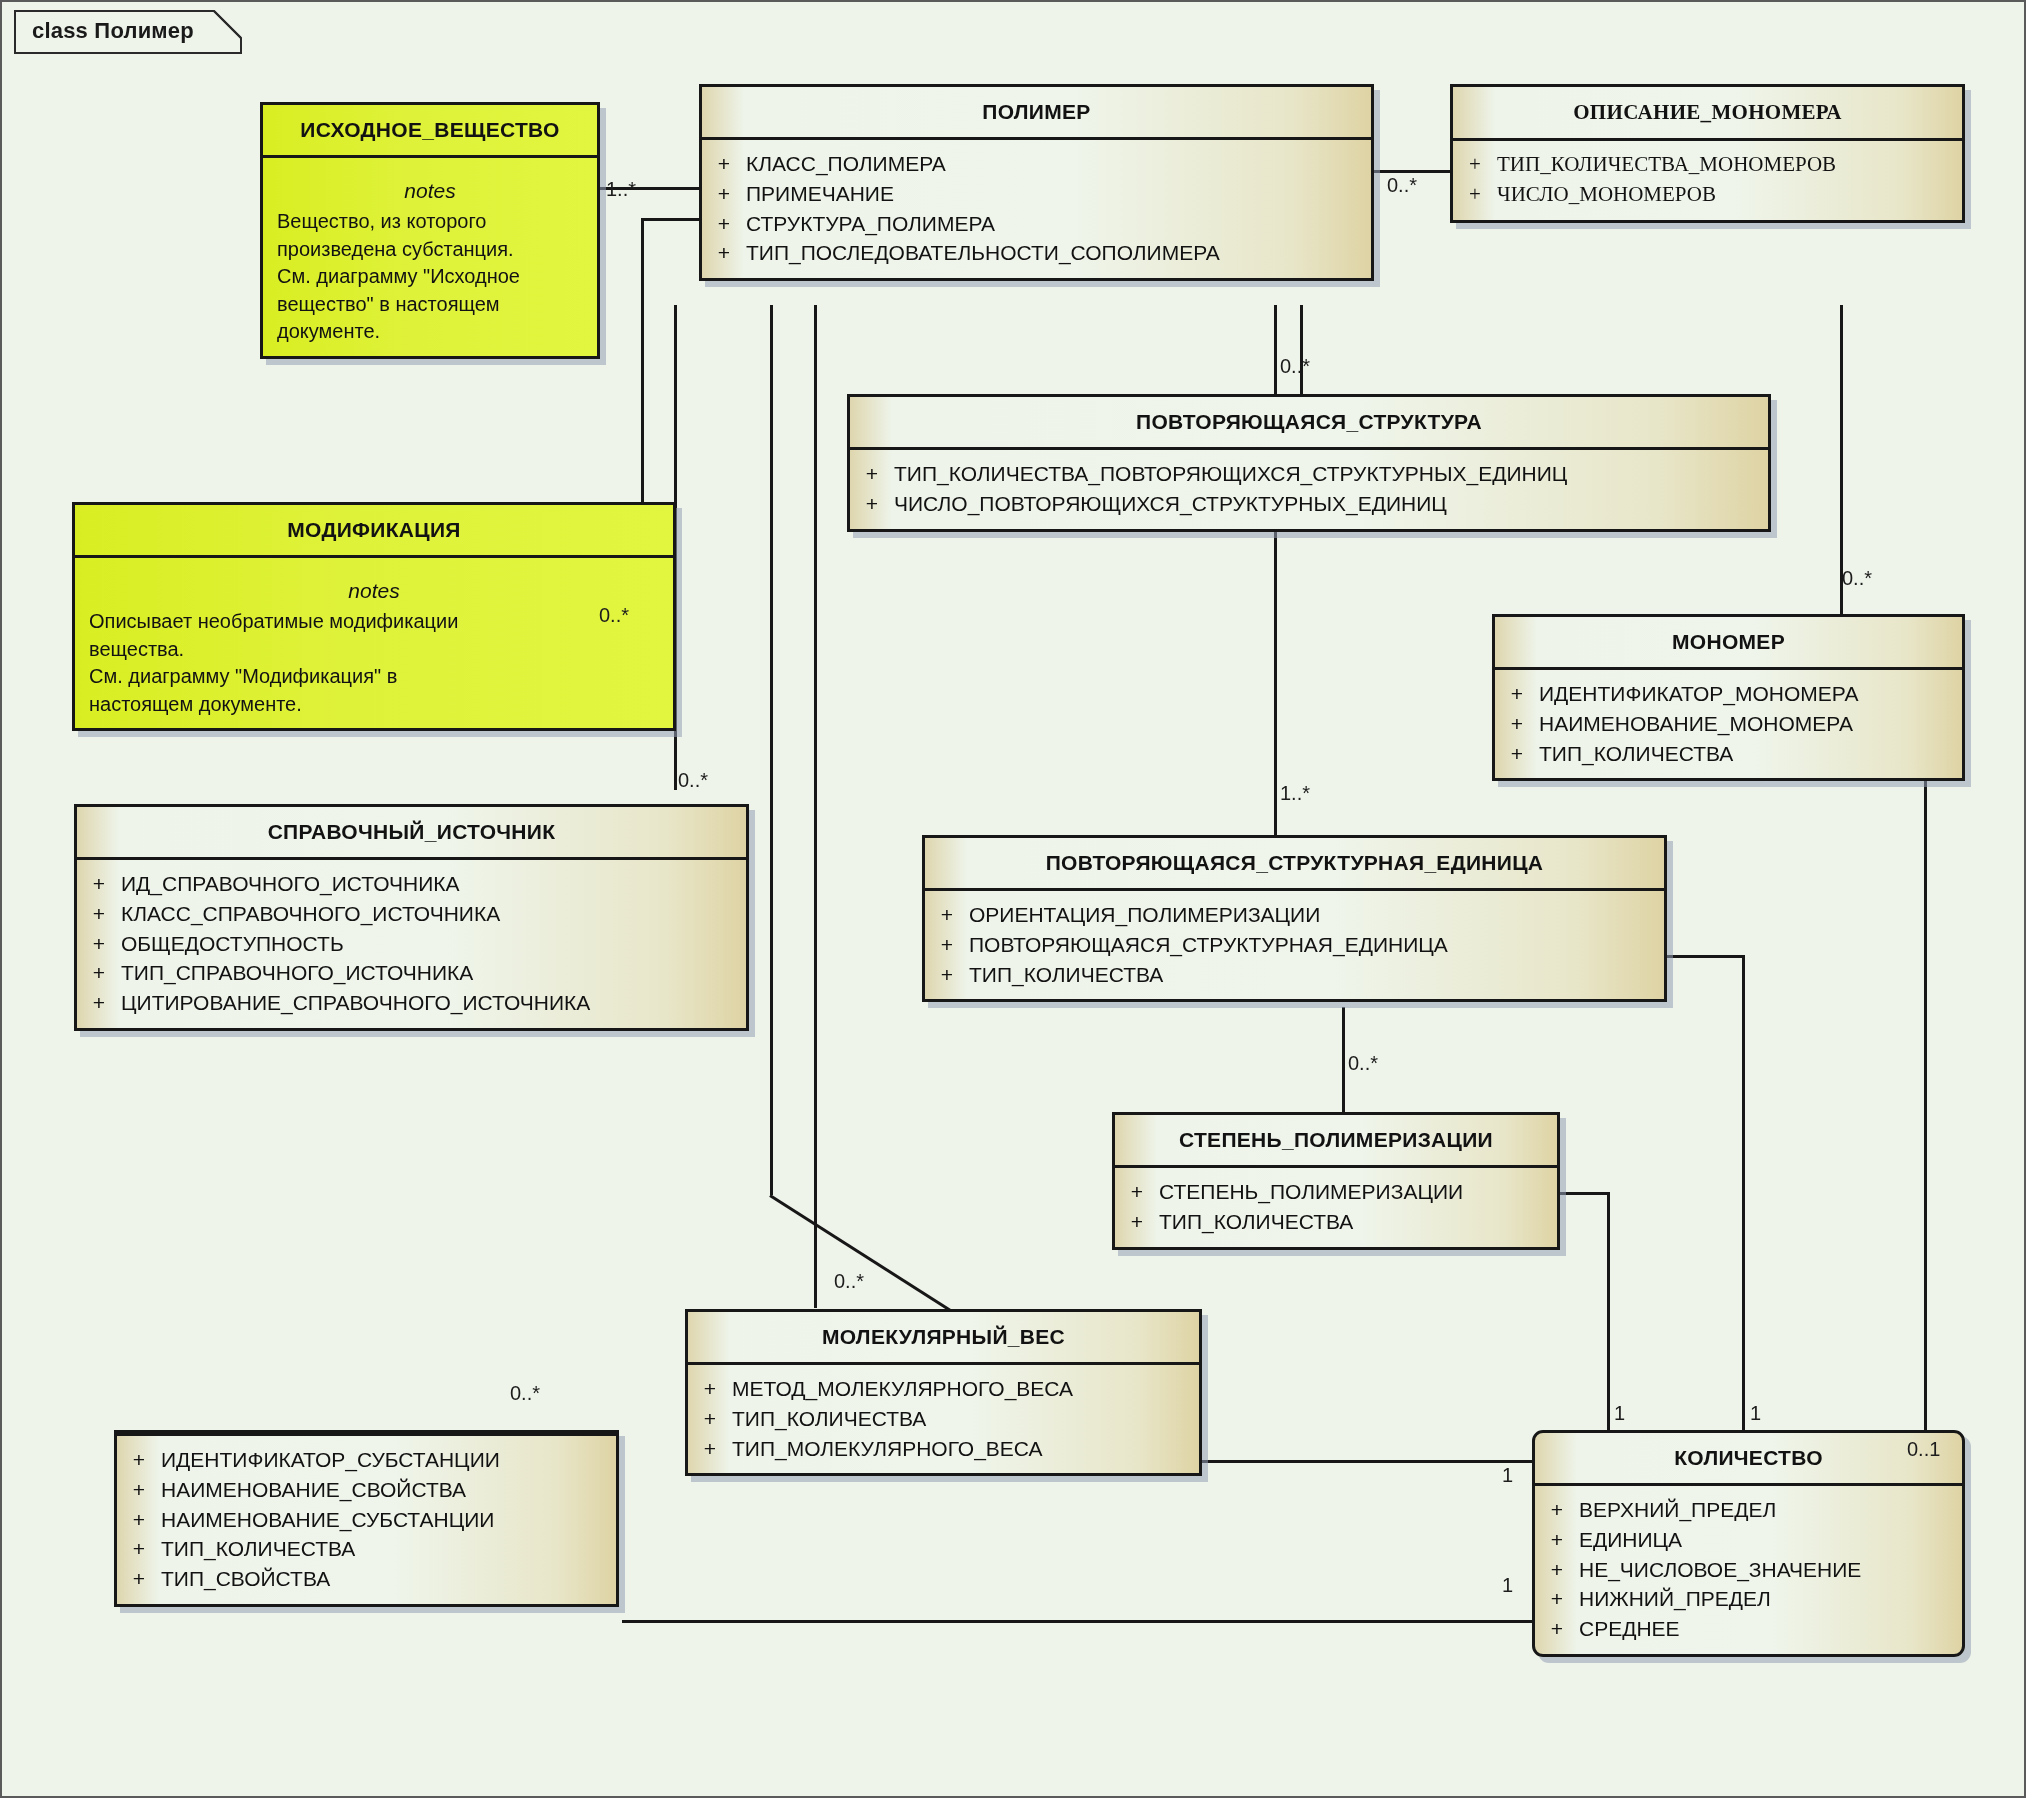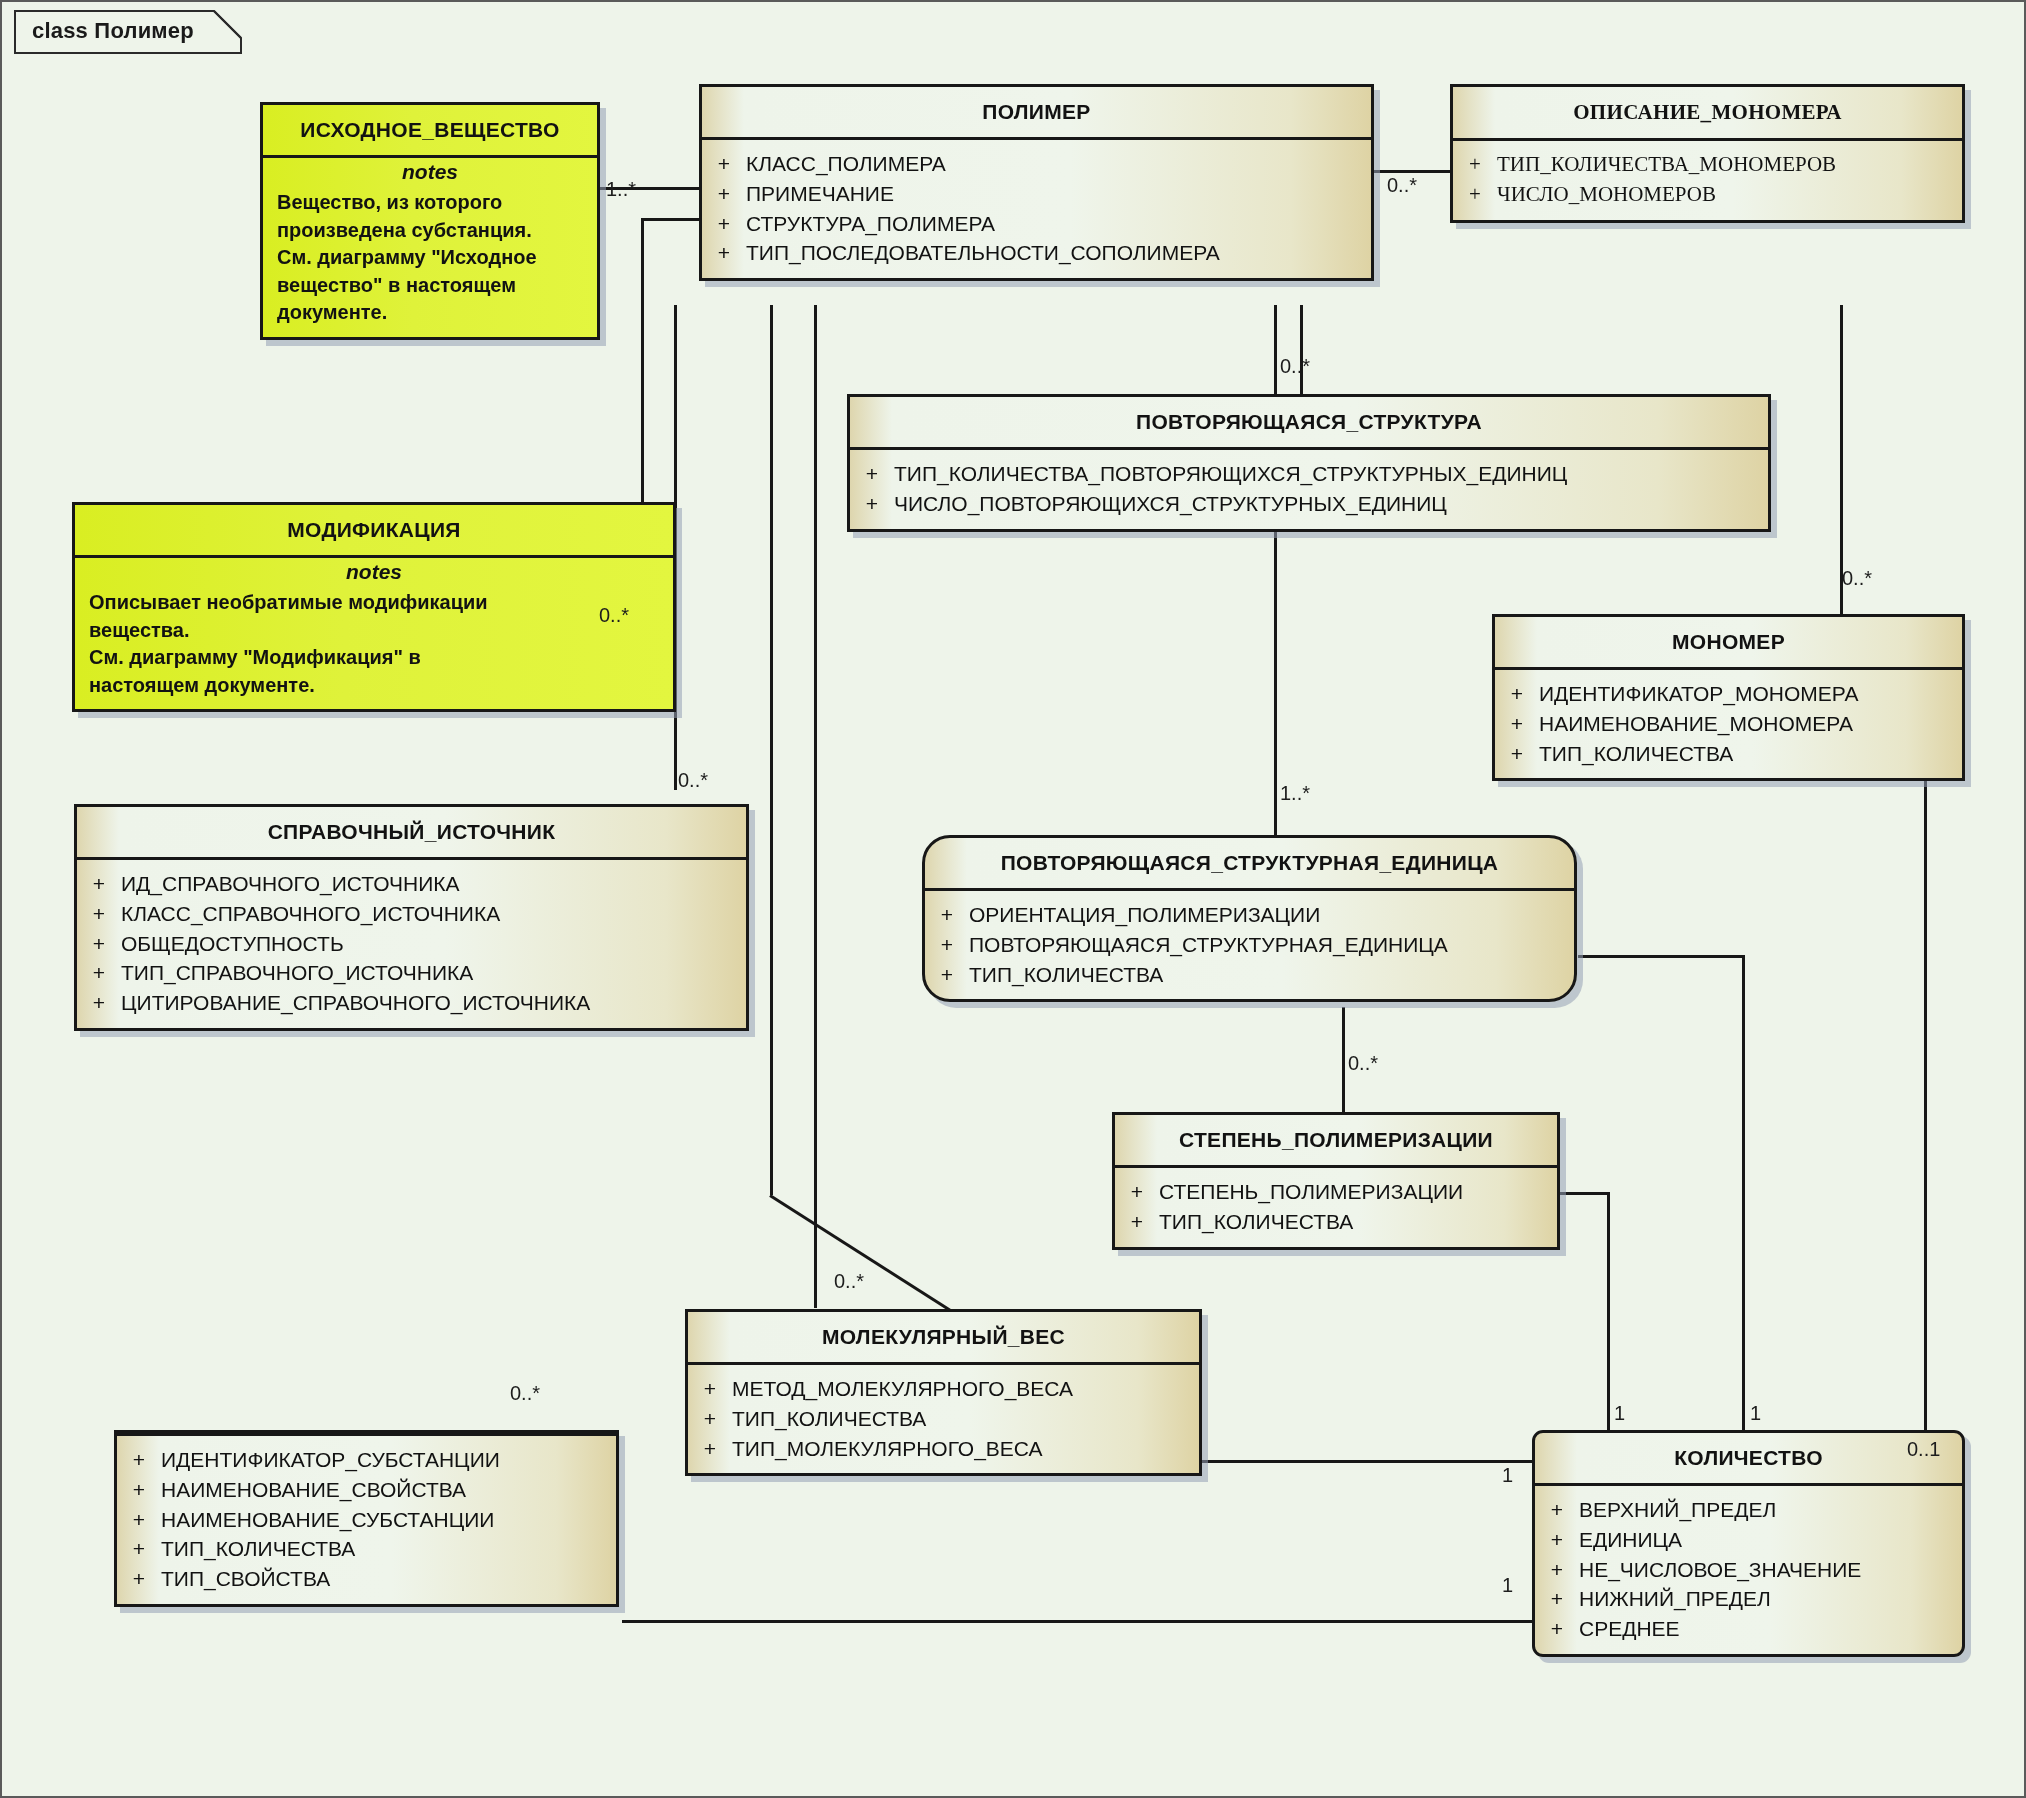--- a/index.html
+++ b/index.html
@@ -85,25 +85,24 @@
   .uml .attr .vis {
     width: 44px;
     text-align: center;
     flex: 0 0 44px;
   }
   .uml .attr .nm {
     flex: 1 1 auto;
   }
   
   .uml .note-body {
-    padding: 0 14px 10px 14px;
+    padding: 19px 14px 10px 14px;
     font-size: 20px;
     color: #121212;
     line-height: 1.38;
-    font-weight: bold;
   }
   .uml .note-kw {
     text-align: center;
     font-style: italic;
     font-size: 21px;
     padding-bottom: 2px;
   }
   .uml .note-line { white-space: nowrap; }
 
   
@@ -310,21 +309,21 @@
           <span class="vis">+</span>
           <span class="nm">ТИП_СПРАВОЧНОГО_ИСТОЧНИКА</span>
         </div>
       <div class="attr">
           <span class="vis">+</span>
           <span class="nm">ЦИТИРОВАНИЕ_СПРАВОЧНОГО_ИСТОЧНИКА</span>
         </div>
     </div>
   </div>
 
-  <div class="uml" style="left:920px; top:833px; width:655px;border-radius:28px;">
+  <div class="uml" style="left:920px; top:833px; width:745px;">
     <div class="title">ПОВТОРЯЮЩАЯСЯ_СТРУКТУРНАЯ_ЕДИНИЦА</div>
     <div class="divider"></div>
     <div class="attrs">
       <div class="attr">
           <span class="vis">+</span>
           <span class="nm">ОРИЕНТАЦИЯ_ПОЛИМЕРИЗАЦИИ</span>
         </div>
       <div class="attr">
           <span class="vis">+</span>
           <span class="nm">ПОВТОРЯЮЩАЯСЯ_СТРУКТУРНАЯ_ЕДИНИЦА</span>

